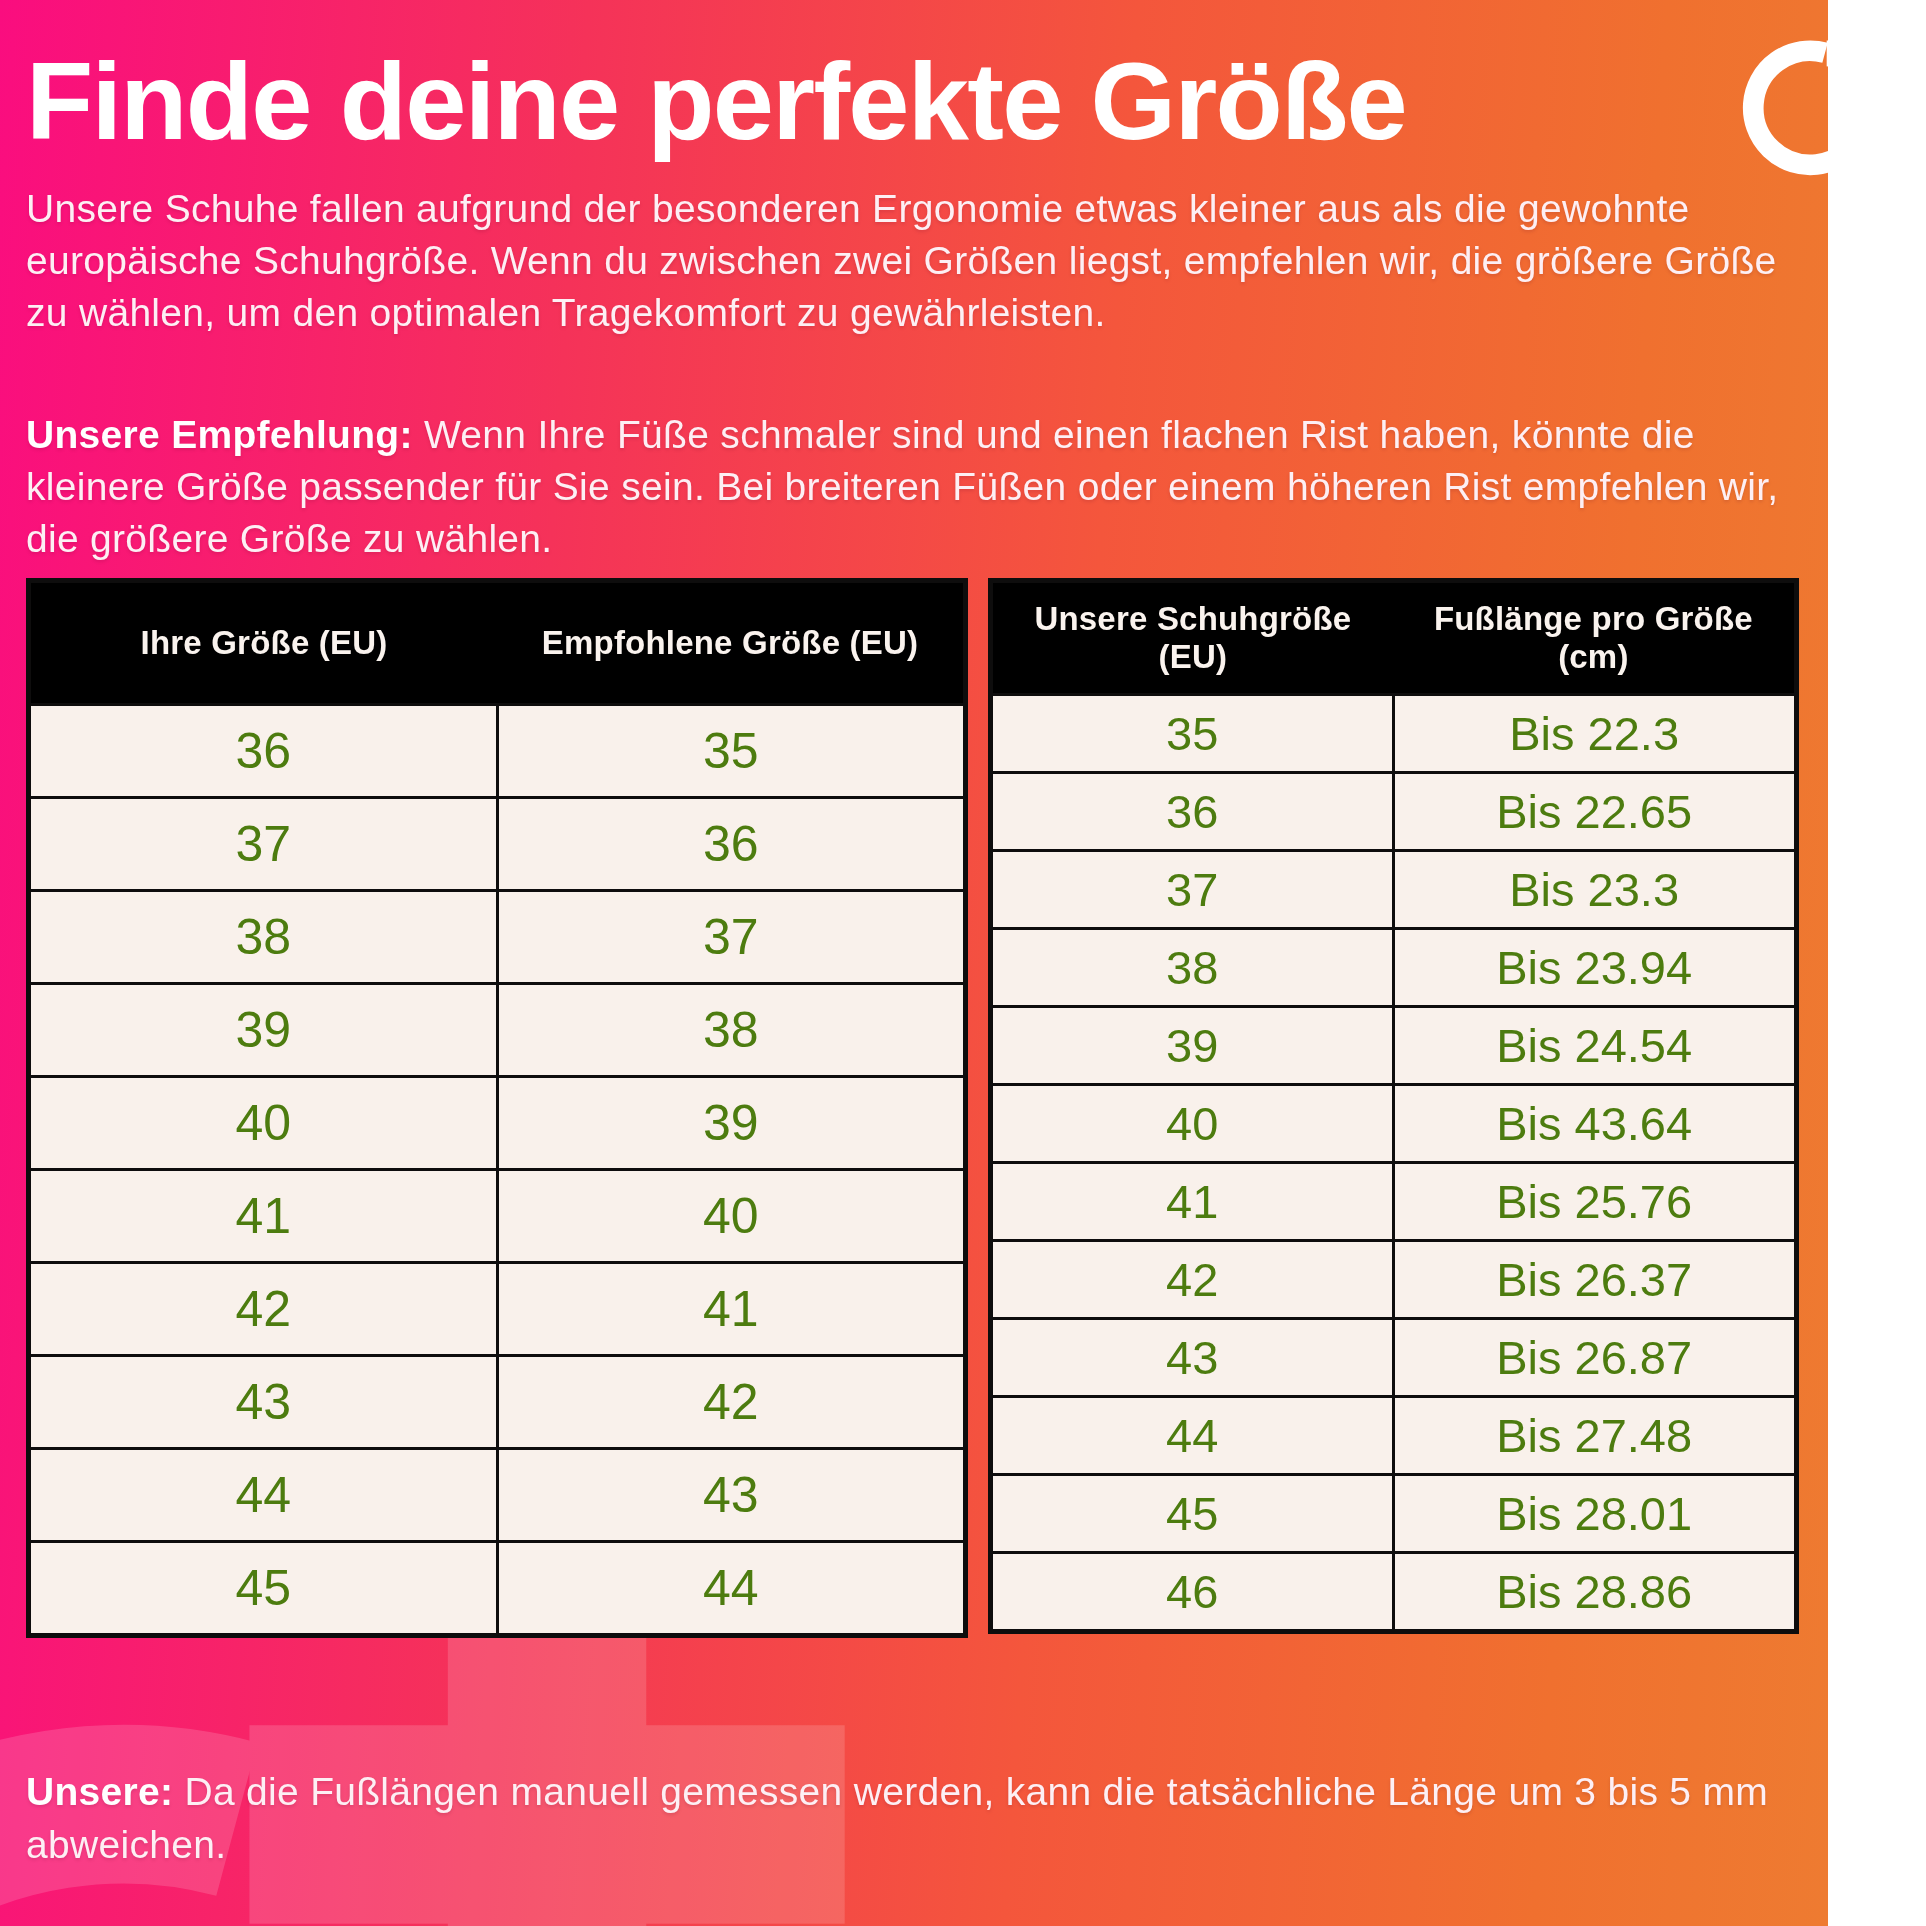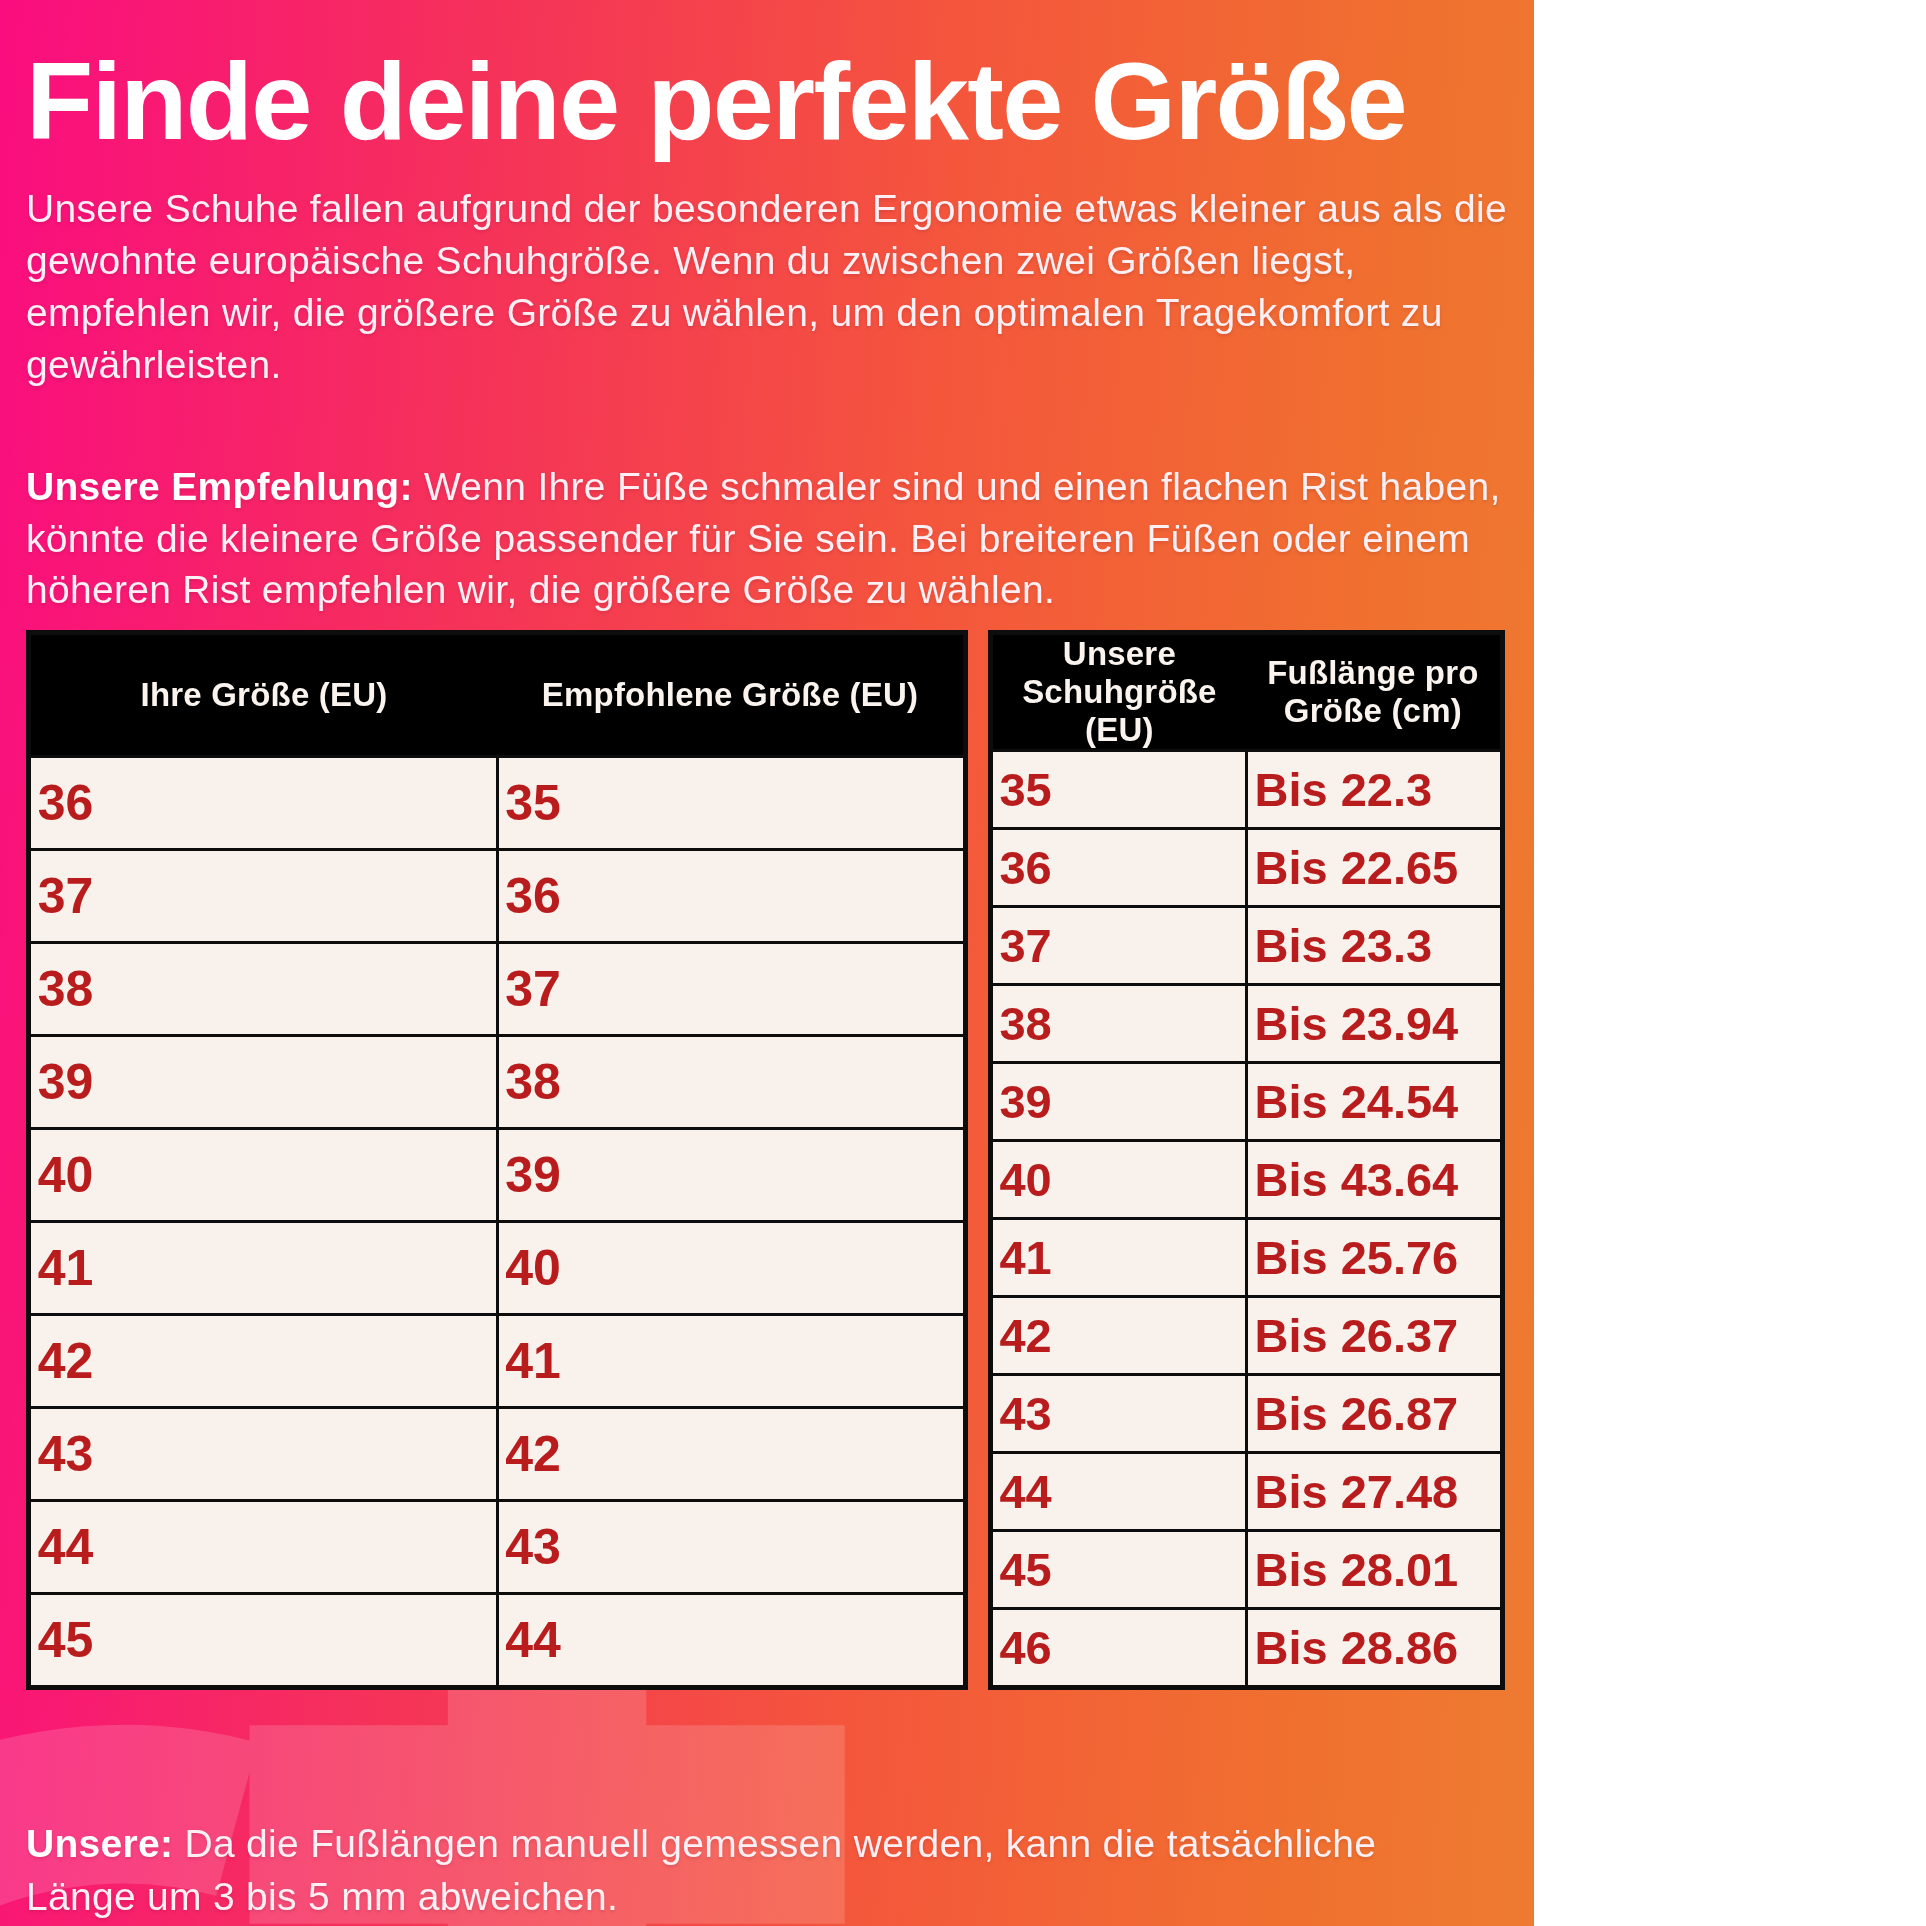--- a/index.html
+++ b/index.html
@@ -1,18 +1,18 @@
 <!DOCTYPE html>
 <html lang="de" style="font-size:13.7px"><head>
 <meta charset="utf-8">
 <style>
   html,body{margin:0;padding:0;}
   .page{
     position:relative;
-    width:1534px;height:1926px;
+    width:1828px;height:1926px;
     overflow:hidden;
     background:linear-gradient(94deg,#fa0d7f 0%,#f53259 30%,#f4563c 58%,#f0702f 85%,#ee7b31 100%);
     font-family:"Liberation Sans","DejaVu Sans",sans-serif;
     color:#ffffff;
   }
   .watermark{
     position:absolute;left:-445px;top:1507px;width:1455px;height:1455px;
     opacity:.15;z-index:0;pointer-events:none;
   }
   .brand-logo{
@@ -45,22 +45,22 @@
   table.size-table{width:942px;flex:0 0 auto;}
   table.length-table{flex:1 1 auto;width:953px;}
   th{
     background:#000000;color:#faf3ee;
     font-size:33px;font-weight:bold;letter-spacing:0.2px;
     height:120px;padding:0 6.8px;text-align:center;vertical-align:middle;
   }
   .length-table th{height:110px;font-size:33px;}
   td{
     height:90px;padding:0 6.8px;
-    font-size:50px;font-weight:bold;color:#b91c1c;
-    vertical-align:middle;
+    font-size:50px;font-weight:normal;color:#4d7c0f;
+    text-align:center;vertical-align:middle;
     border:3.4px solid #0e0d0d;
   }
   .length-table td{height:75px;font-size:47px;}
   .note{
     margin:128px 26px 0 0;max-width:1862px;
     font-size:39px;line-height:1.35;letter-spacing:0.3px;
     color:#fdeff4;text-shadow:0 1.7px 3.4px rgba(90,0,40,.15);
   }
   .note strong{color:#ffffff;}
   svg{display:block;width:100%;height:100%;}

